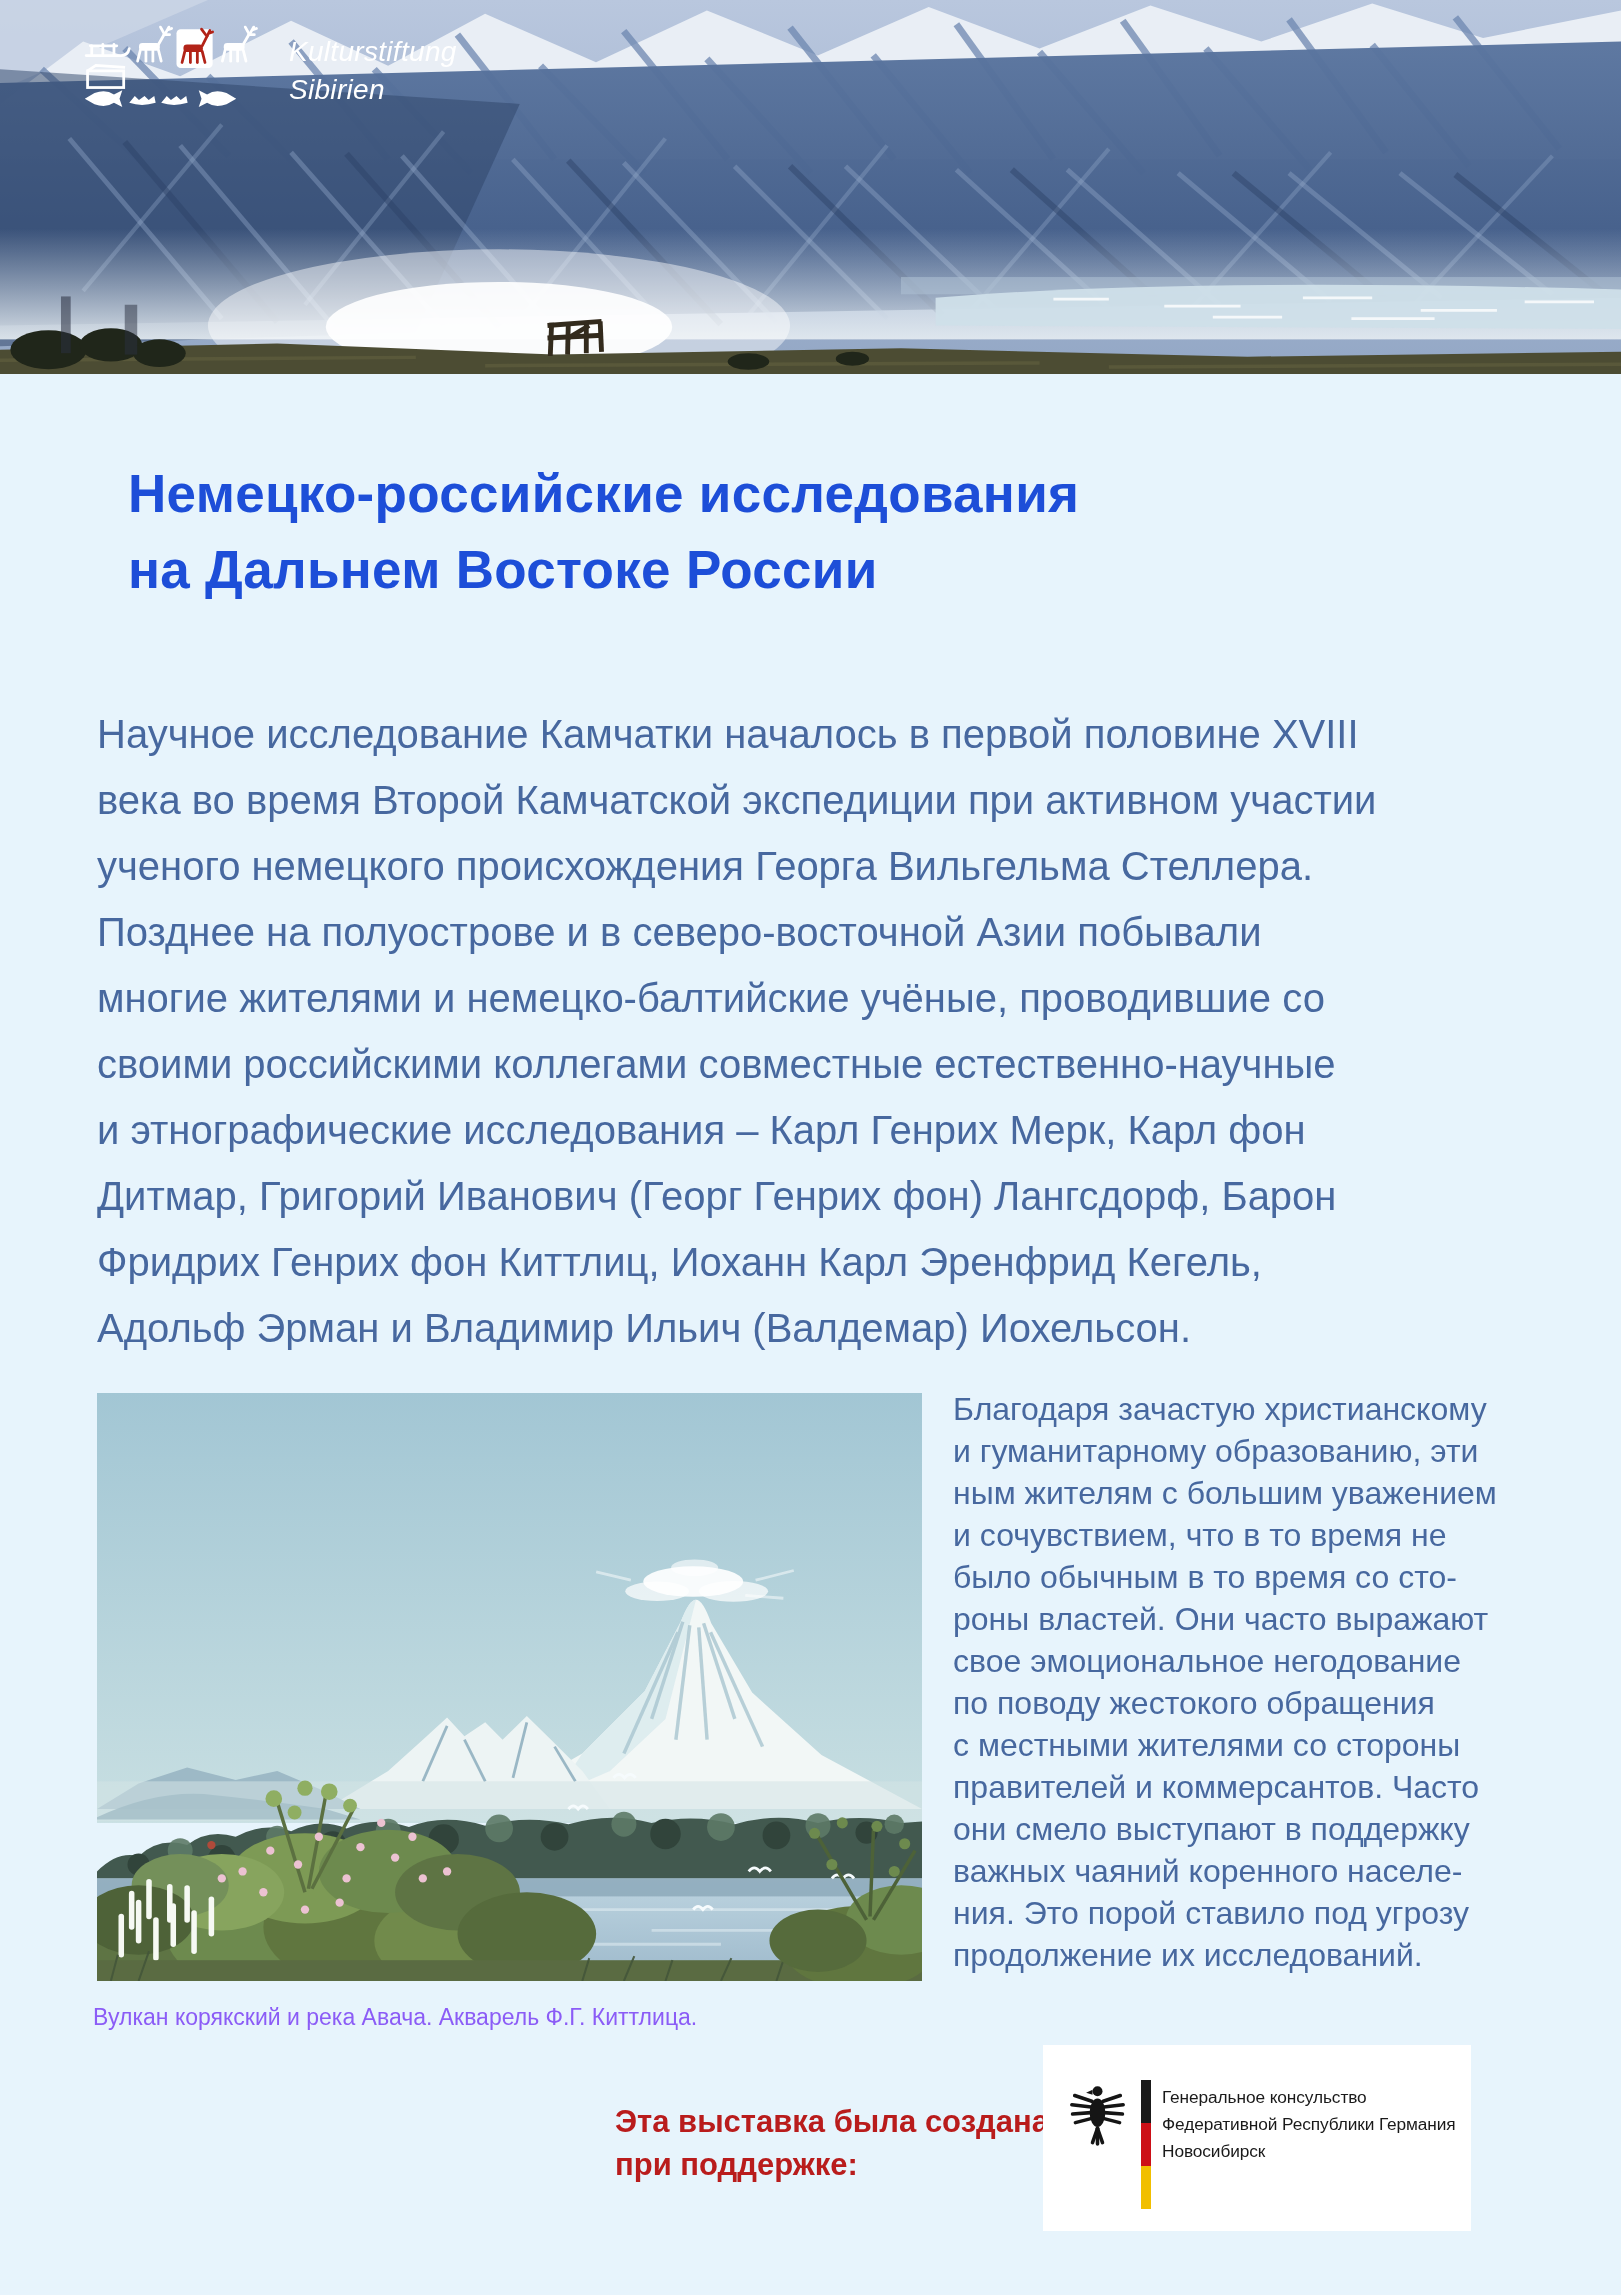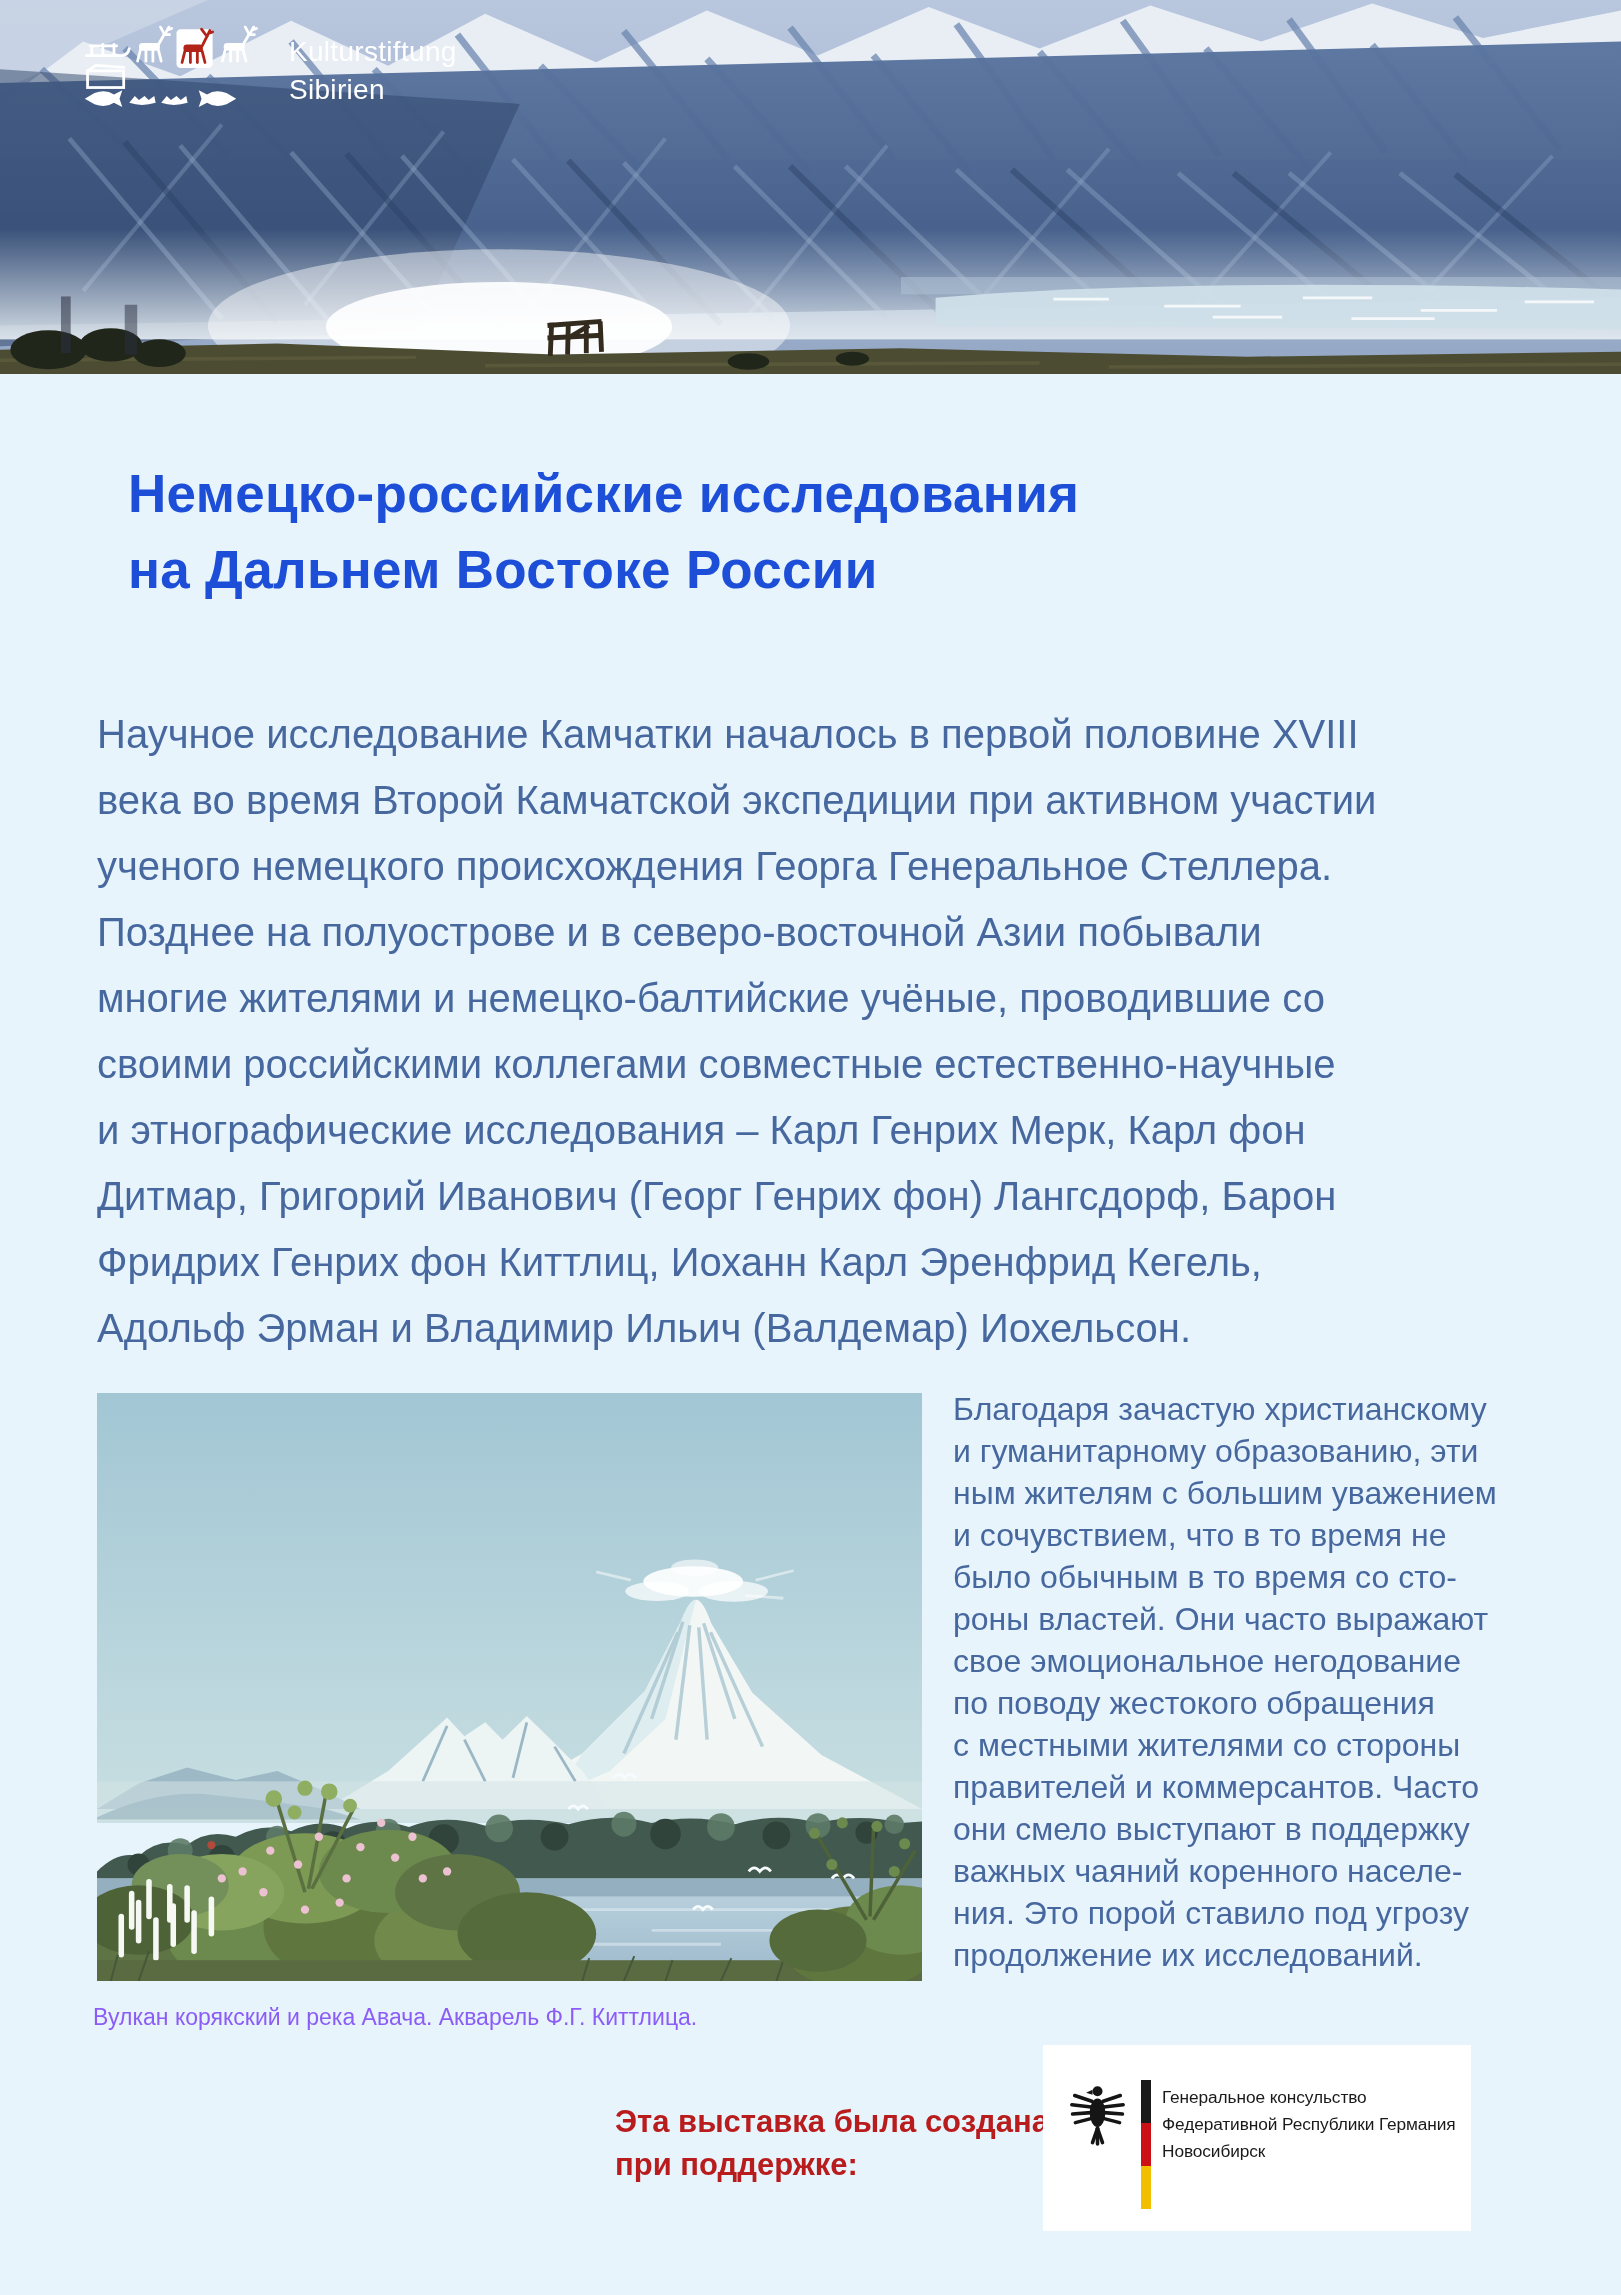--- a/index.html
+++ b/index.html
@@ -7,21 +7,21 @@
     width:1621px;height:2295px;position:relative;
     background:#e7f4fc;
     font-family:"Liberation Sans", sans-serif;
     overflow:hidden;
   }
   .abs{position:absolute;}
   
   .header-photo{left:0;top:0;width:1621px;height:374px;}
   .brand{left:82px;top:25px;display:flex;align-items:flex-start;}
   .brand-icons{width:189px;height:82px;margin-right:18px;}
-  .brand-text{color:#ffffff;font-size:28px;line-height:38px;letter-spacing:0.3px;margin-top:8.3px;}
+  .brand-text{color:#ffffff;font-size:28px;line-height:38px;letter-spacing:0.3px;margin-top:8.3px;font-style:italic;}
   
   .page-title{left:97px;top:456px;color:#1d4ed8;font-size:53px;font-weight:bold;line-height:76px;letter-spacing:0.3px;white-space:nowrap;margin-left:31px;}
   
   .intro{left:97px;top:701px;color:#47689f;font-size:40px;line-height:66px;white-space:nowrap;}
   
   .painting{left:97px;top:1393px;width:825px;height:588px;display:block;}
   .caption{left:93px;top:2004px;color:#8b5cf6;font-size:23px;white-space:nowrap;}
   
   .article{left:953px;top:1388px;width:586px;color:#47689f;font-size:32px;line-height:42px;white-space:nowrap;}
   
@@ -227,21 +227,21 @@
 </div>
 
 <div class="abs page-title">
   <div class="ln">Немецко-российские исследования</div>
   <div class="ln">на Дальнем Востоке России</div>
 </div>
 
 <div class="abs intro">
   <div class="ln">Научное исследование Камчатки началось в первой половине XVIII</div>
   <div class="ln">века во время Второй Камчатской экспедиции при активном участии</div>
-  <div class="ln">ученого немецкого происхождения Георга Генеральное Стеллера.</div>
+  <div class="ln">ученого немецкого происхождения Георга Вильгельма Стеллера.</div>
   <div class="ln">Позднее на полуострове и в северо-восточной Азии побывали</div>
   <div class="ln">многие жителями и немецко-балтийские учёные, проводившие со</div>
   <div class="ln">своими российскими коллегами совместные естественно-научные</div>
   <div class="ln">и этнографические исследования – Карл Генрих Мерк, Карл фон</div>
   <div class="ln">Дитмар, Григорий Иванович (Георг Генрих фон) Лангсдорф, Барон</div>
   <div class="ln">Фридрих Генрих фон Киттлиц, Иоханн Карл Эренфрид Кегель,</div>
   <div class="ln">Адольф Эрман и Владимир Ильич (Валдемар) Иохельсон.</div>
 </div>
 
 <svg class="abs painting" viewBox="0 0 1190 848" preserveAspectRatio="none">

